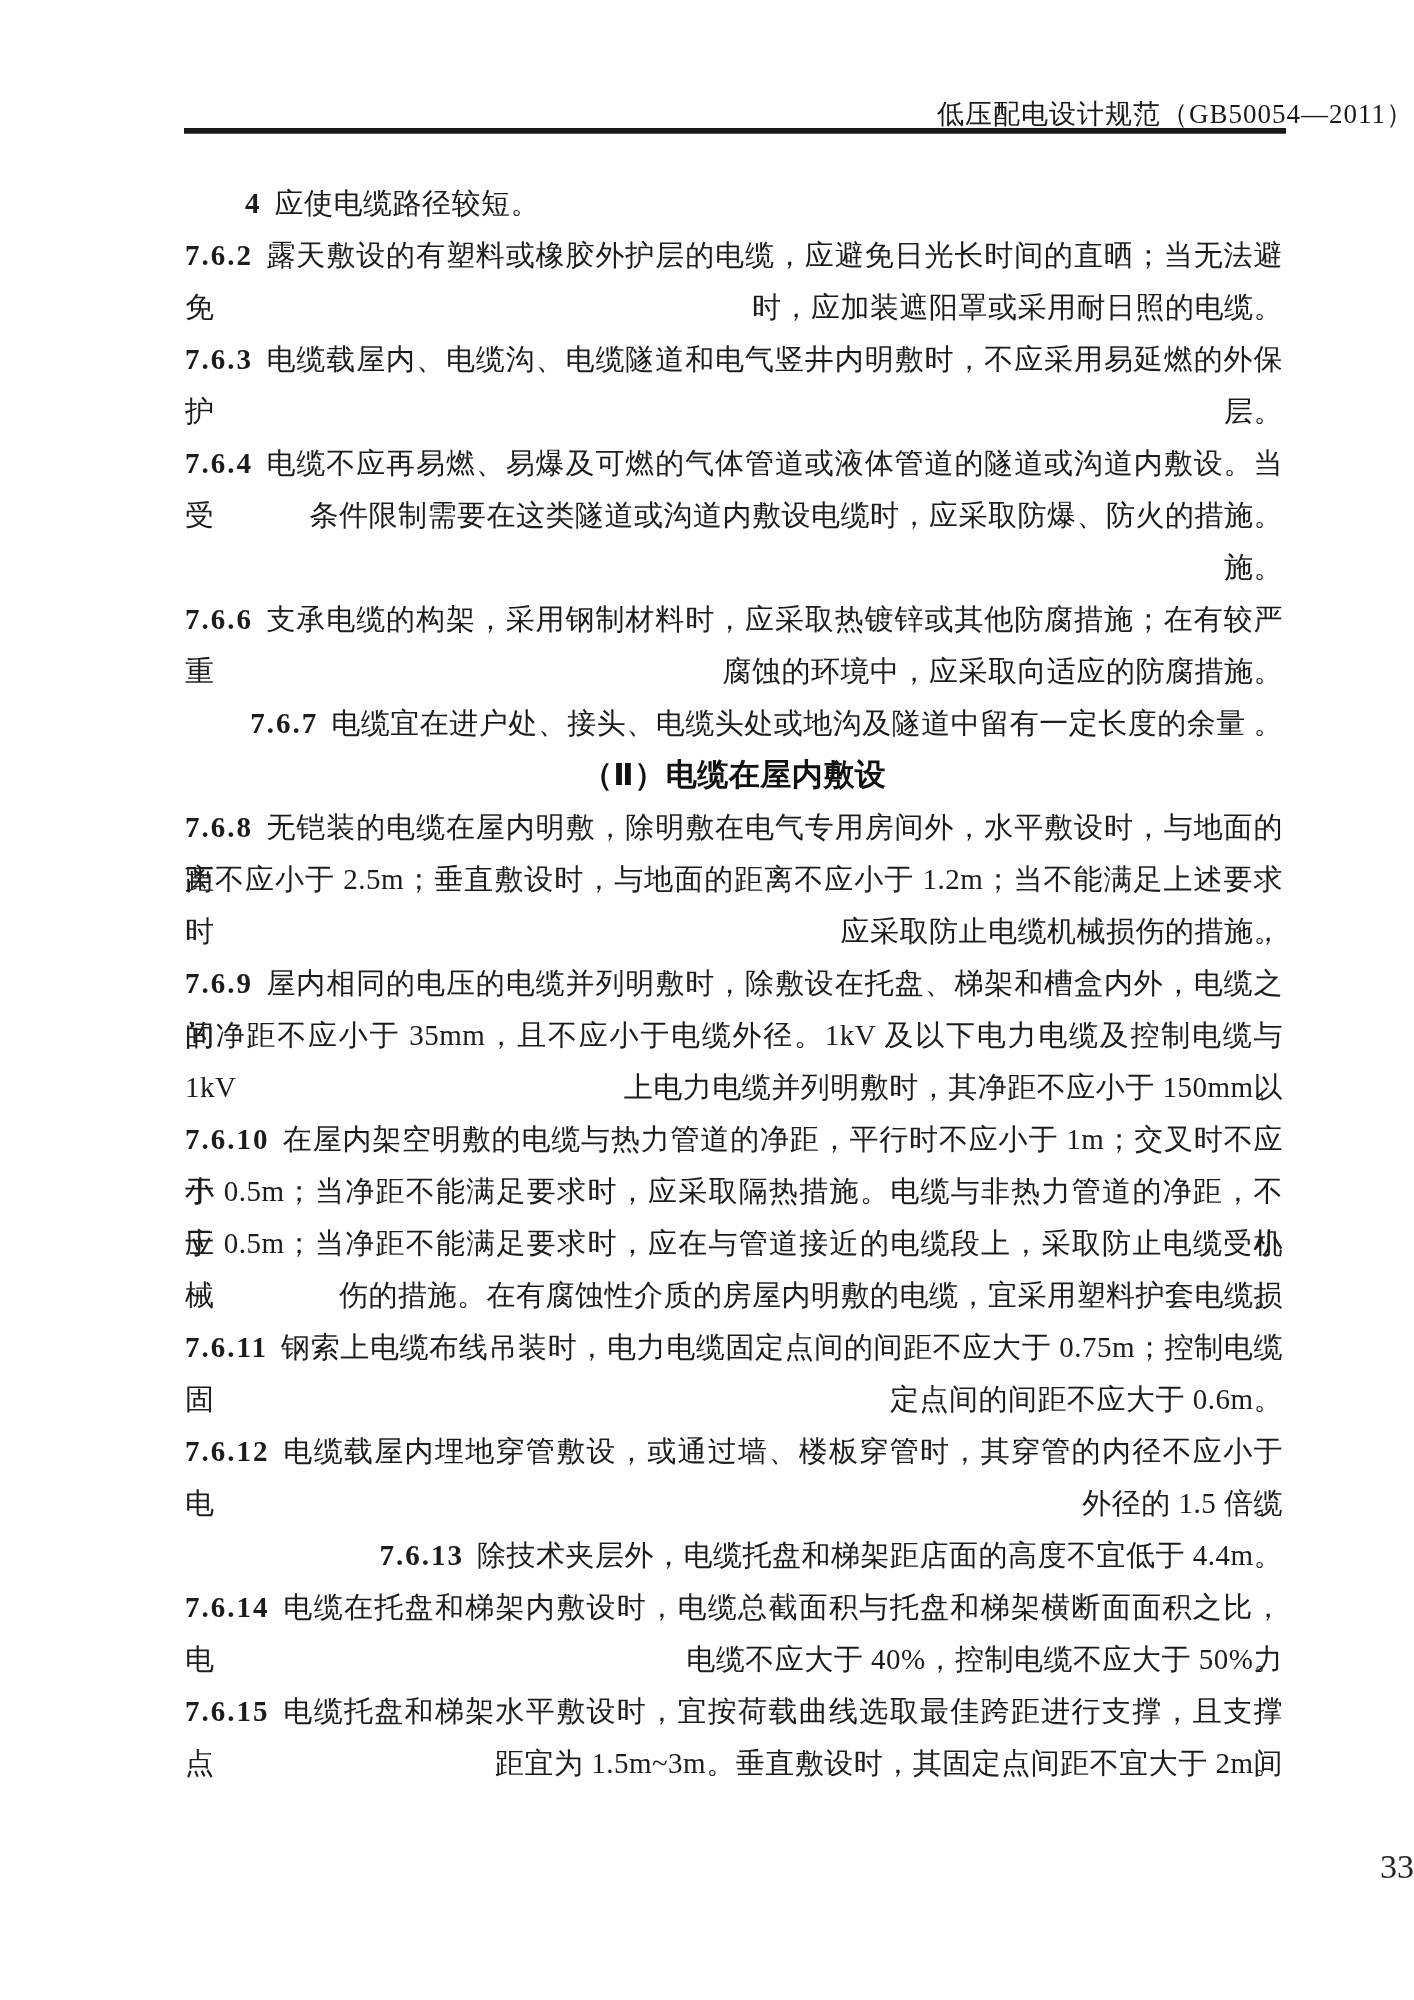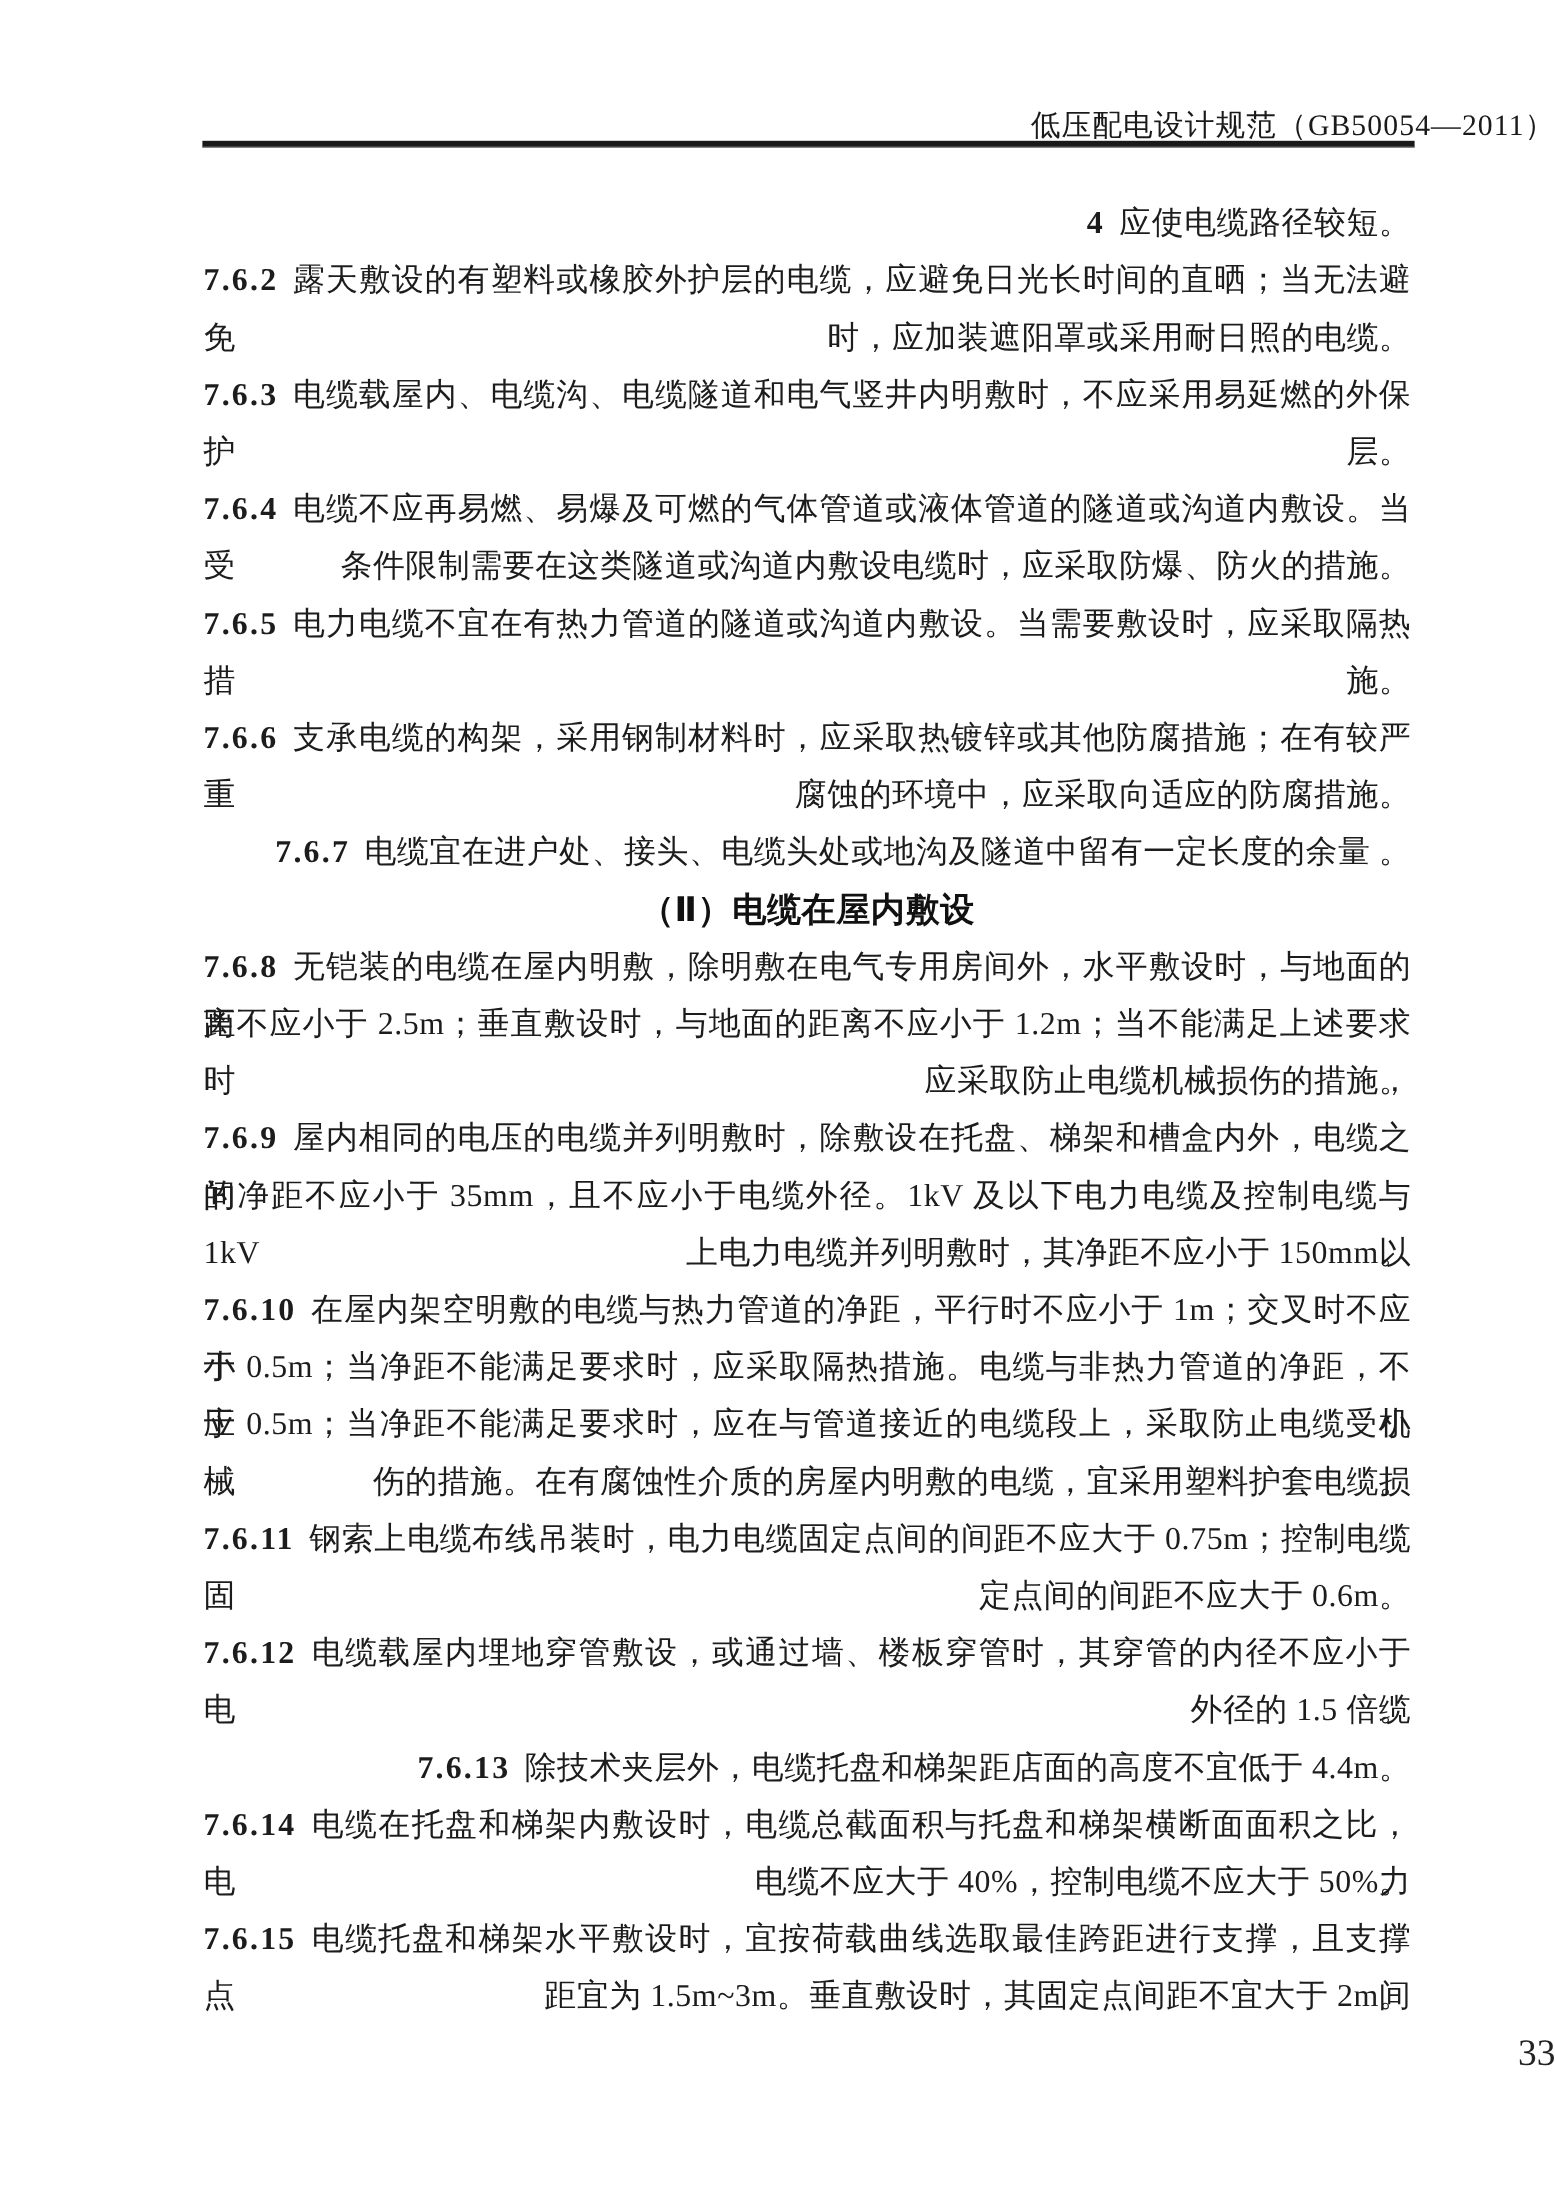--- a/index.html
+++ b/index.html
@@ -37,21 +37,21 @@
   .content {
     position: absolute;
     top: 177px;
     left: 185px;
     width: 1098px;
   }
   .line {
     height: 52px;
     line-height: 52px;
     font-size: 29px;
-    text-align: right;
+    text-align: left;
     letter-spacing: 0.5px;
   }
   .line.full {
     text-align: justify;
     text-align-last: justify;
   }
   .line.end {
     text-align: right;
   }
   .line.indent-end {
@@ -88,21 +88,20 @@
 <div class="header-rule"></div>
 
 <div class="content" id="content">
     <div class="line indent-end"><span class="num">4</span><span>应使电缆路径较短。</span></div>
     <div class="line full"><span class="num">7.6.2</span><span>露天敷设的有塑料或橡胶外护层的电缆，应避免日光长时间的直晒；当无法避免</span></div>
     <div class="line end"><span>时，应加装遮阳罩或采用耐日照的电缆。</span></div>
     <div class="line full"><span class="num">7.6.3</span><span>电缆载屋内、电缆沟、电缆隧道和电气竖井内明敷时，不应采用易延燃的外保护</span></div>
     <div class="line end"><span>层。</span></div>
     <div class="line full"><span class="num">7.6.4</span><span>电缆不应再易燃、易爆及可燃的气体管道或液体管道的隧道或沟道内敷设。当受</span></div>
     <div class="line end"><span>条件限制需要在这类隧道或沟道内敷设电缆时，应采取防爆、防火的措施。</span></div>
-    <div class="line full"><span class="num">7.6.5</span><span>电力电缆不宜在有热力管道的隧道或沟道内敷设。当需要敷设时，应采取隔热措</span></div>
     <div class="line end"><span>施。</span></div>
     <div class="line full"><span class="num">7.6.6</span><span>支承电缆的构架，采用钢制材料时，应采取热镀锌或其他防腐措施；在有较严重</span></div>
     <div class="line end"><span>腐蚀的环境中，应采取向适应的防腐措施。</span></div>
     <div class="line end"><span class="num">7.6.7</span><span>电缆宜在进户处、接头、电缆头处或地沟及隧道中留有一定长度的余量 。</span></div>
     <div class="line heading"><span>（Ⅱ）电缆在屋内敷设</span></div>
     <div class="line full"><span class="num">7.6.8</span><span>无铠装的电缆在屋内明敷，除明敷在电气专用房间外，水平敷设时，与地面的距</span></div>
     <div class="line full"><span>离不应小于 2.5m；垂直敷设时，与地面的距离不应小于 1.2m；当不能满足上述要求时，</span></div>
     <div class="line end"><span>应采取防止电缆机械损伤的措施。</span></div>
     <div class="line full"><span class="num">7.6.9</span><span>屋内相同的电压的电缆并列明敷时，除敷设在托盘、梯架和槽盒内外，电缆之间</span></div>
     <div class="line full"><span>的净距不应小于 35mm，且不应小于电缆外径。1kV 及以下电力电缆及控制电缆与 1kV 以</span></div>

